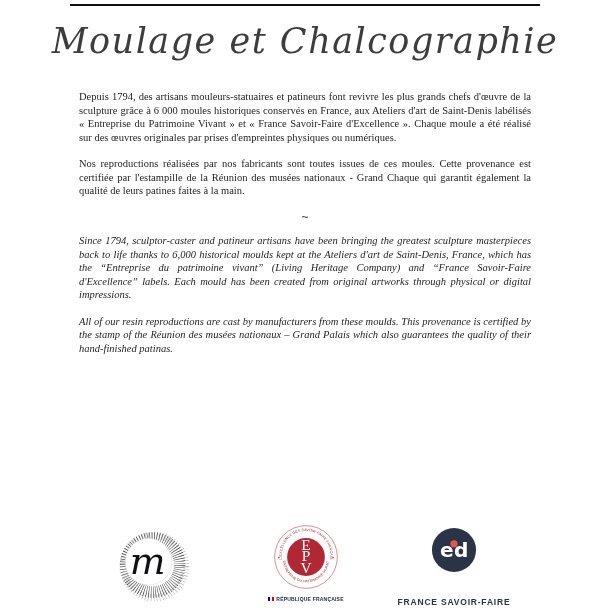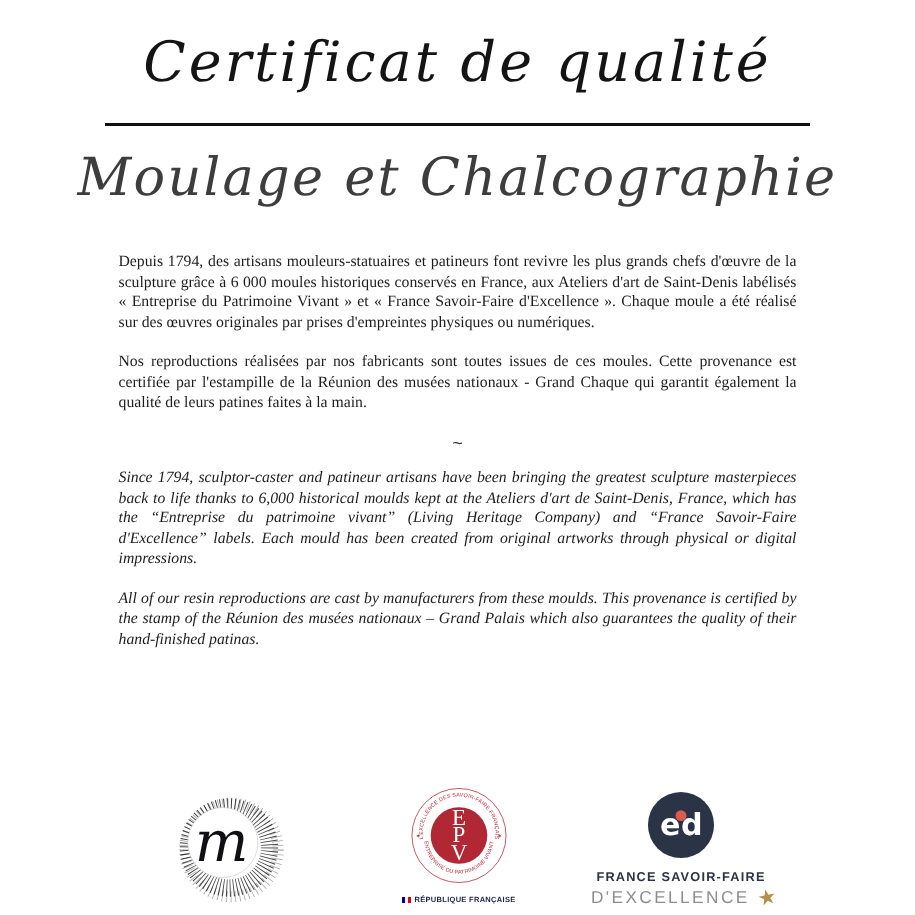--- a/index.html
+++ b/index.html
@@ -31,35 +31,34 @@
     margin-top:3px; display:flex; align-items:center; justify-content:center; gap:2px;
     font-size:5px; font-weight:bold; letter-spacing:0.2px; color:#1e2247; white-space:nowrap;
   }
   .flag { display:inline-flex; }
   .flag span { display:inline-block; width:2px; height:4px; }
   .flag .b { background:#000091; } .flag .w { background:#f2f2f2; } .flag .r { background:#e1000f; }
 
   .logo-fsfe { position:absolute; left:394px; top:527px; width:120px; }
   .fsfe-circle { display:block; margin:0 auto; }
   .fsfe-line1 {
-    margin-top:6px; text-align:center; font-size:8.5px; font-weight:bold;
+    margin-top:24px; text-align:center; font-size:8.5px; font-weight:bold;
     letter-spacing:0.8px; color:#2b3347; white-space:nowrap;
   }
   .fsfe-line2 {
     margin-top:1px; text-align:center; font-size:11.5px; font-weight:400;
     letter-spacing:1.6px; color:#8d8d8d; white-space:nowrap;
   }
   .fsfe-star { color:#b3914d; font-size:14px; letter-spacing:0; display:inline-block; transform:rotate(-12deg); vertical-align:-1px; }
 </style>
 </head>
 <body>
 
 <div class="page">
 
-  <div class="cert-title">Certificat de qualité</div>
   <hr class="rule">
 
   <div class="script-h h2">Moulage et Chalcographie</div>
 
   <div class="bodytext">
     <p class="first">Depuis 1794, des artisans mouleurs-statuaires et patineurs font revivre les plus grands chefs d'œuvre de la sculpture grâce à 6 000 moules historiques conservés en France, aux Ateliers d'art de Saint-Denis labélisés « Entreprise du Patrimoine Vivant » et « France Savoir-Faire d'Excellence ». Chaque moule a été réalisé sur des œuvres originales par prises d'empreintes physiques ou numériques.</p>
     <p>Nos reproductions réalisées par nos fabricants sont toutes issues de ces moules. Cette provenance est certifiée par l'estampille de la Réunion des musées nationaux - Grand Chaque qui garantit également la qualité de leurs patines faites à la main.</p>
     <div class="sep">~</div>
     <p class="en">Since 1794, sculptor-caster and patineur artisans have been bringing the greatest sculpture masterpieces back to life thanks to 6,000 historical moulds kept at the Ateliers d'art de Saint-Denis, France, which has the “Entreprise du patrimoine vivant” (Living Heritage Company) and “France Savoir-Faire d'Excellence” labels. Each mould has been created from original artworks through physical or digital impressions.</p>
     <p class="en">All of our resin reproductions are cast by manufacturers from these moulds. This provenance is certified by the stamp of the Réunion des musées nationaux – Grand Palais which also guarantees the quality of their hand-finished patinas.</p>

